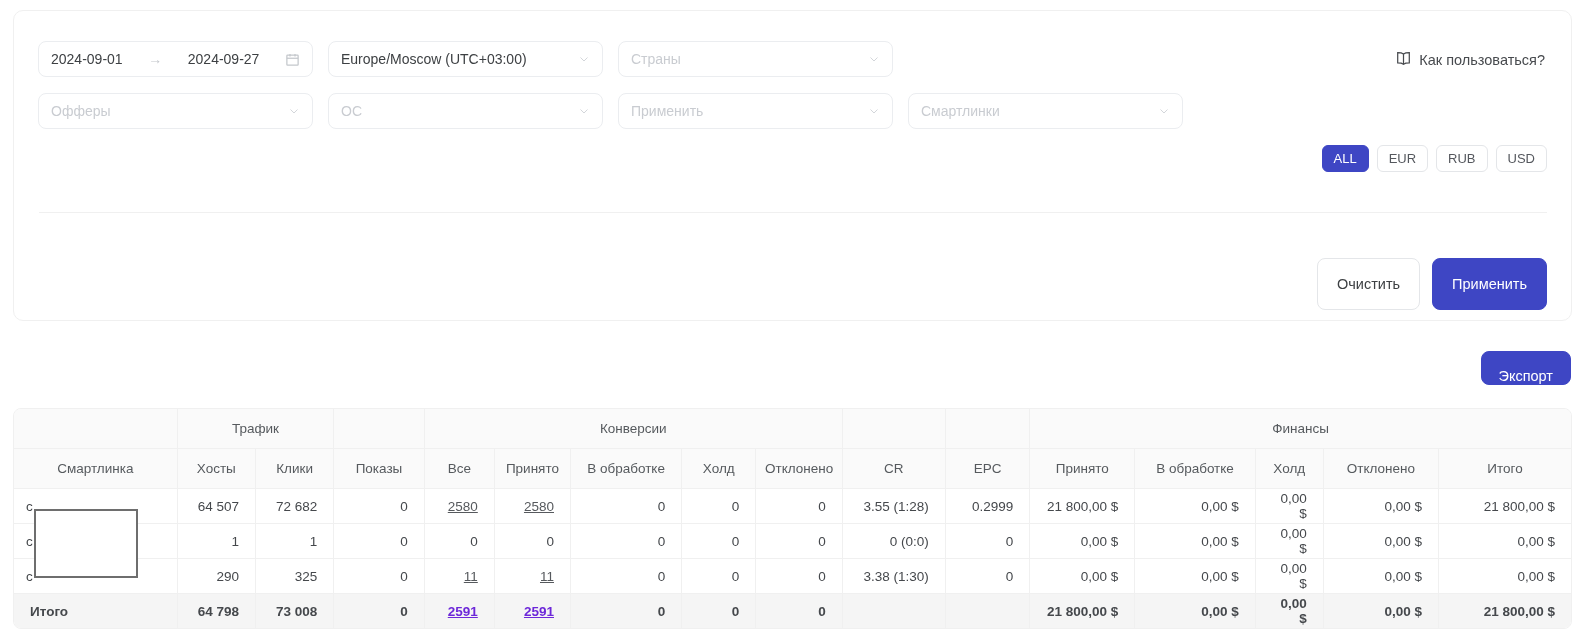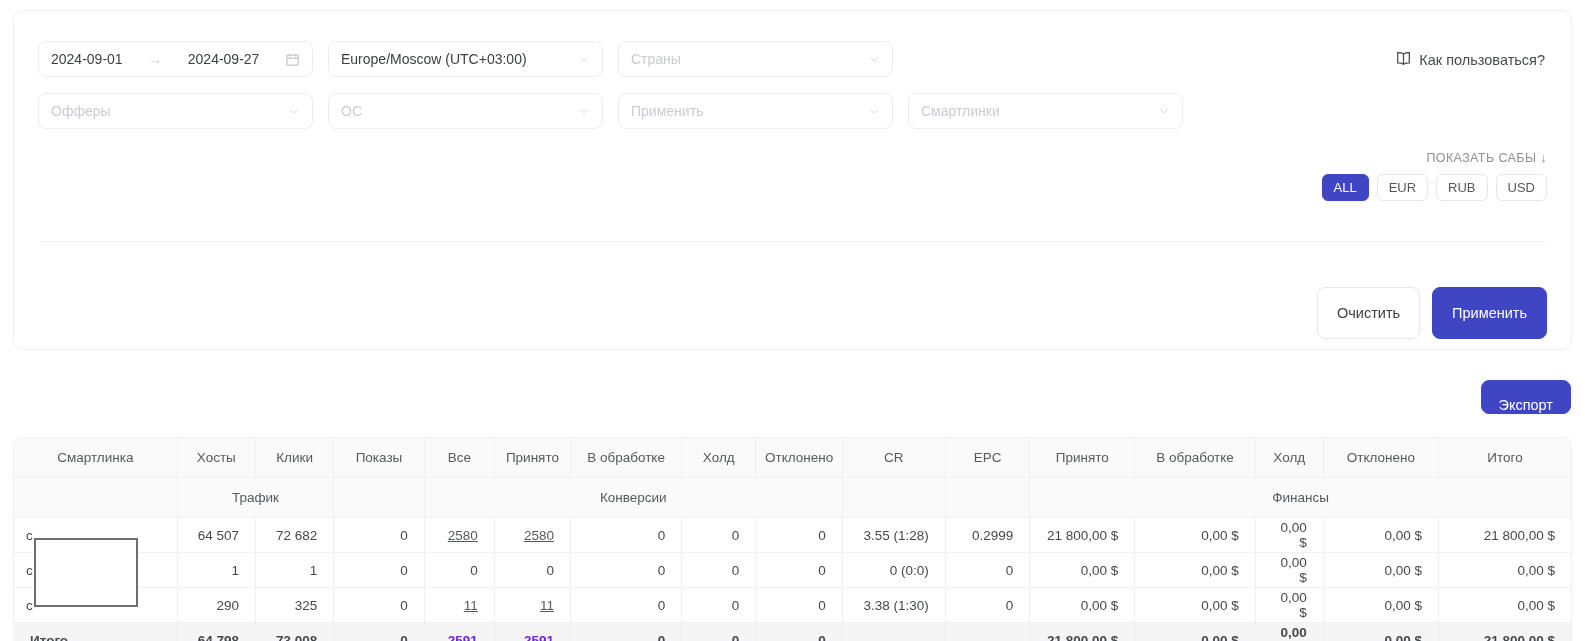--- a/index.html
+++ b/index.html
@@ -137,24 +137,20 @@
   <div class="help">
     <span>
       <svg width="17" height="15" viewBox="0 0 24 22" fill="none" stroke="currentColor" stroke-width="1.8">
         <path d="M12 4.5C10 3 7 2.5 3.5 2.5v15c3.5 0 6.5.5 8.5 2 2-1.5 5-2 8.5-2v-15C17 2.5 14 3 12 4.5z"></path>
         <line x1="12" y1="4.5" x2="12" y2="19.5"></line>
       </svg>
     </span>
     <span>Как пользоваться?</span>
   </div>
 
-  <div class="show-subs">
-    <span>ПОКАЗАТЬ САБЫ</span>
-    <span>↓</span>
-  </div>
 
   <div class="currencies">
     <button class="cur-btn active">ALL</button>
     <button class="cur-btn">EUR</button>
     <button class="cur-btn">RUB</button>
     <button class="cur-btn">USD</button>
   </div>
 
   <div class="divider"></div>
 
@@ -183,46 +179,46 @@
         <col style="width:100px">
         <col style="width:82px">
         <col style="width:102px">
       <col style="width:117px">
         <col style="width:66px">
         <col style="width:112px">
         <col style="width:129px">
     </colgroup>
     <thead>
       <tr>
+        <th></th>
+        <th colspan="2">Трафик</th>
+        <th></th>
+        <th colspan="5">Конверсии</th>
+        <th></th>
+        <th></th>
+        <th colspan="5">Финансы</th>
+      </tr>
+      <tr>
         <th>Смартлинка</th>
         <th>Хосты</th>
         <th>Клики</th>
         <th>Показы</th>
         <th>Все</th>
         <th>Принято</th>
         <th>В обработке</th>
         <th>Холд</th>
         <th>Отклонено</th>
         <th>CR</th>
         <th>EPC</th>
         <th>Принято</th>
         <th>В обработке</th>
         <th>Холд</th>
         <th>Отклонено</th>
         <th>Итого</th>
       </tr>
-      <tr>
-        <th></th>
-        <th colspan="2">Трафик</th>
-        <th></th>
-        <th colspan="5">Конверсии</th>
-        <th></th>
-        <th></th>
-        <th colspan="5">Финансы</th>
-      </tr>
     </thead>
     <tbody>
       <tr>
         <td class="name-cell">с</td>
         <td>64 507</td>
         <td>72 682</td>
         <td>0</td>
         <td><a class="cell-link">2580</a></td>
         <td><a class="cell-link">2580</a></td>
         <td>0</td>

